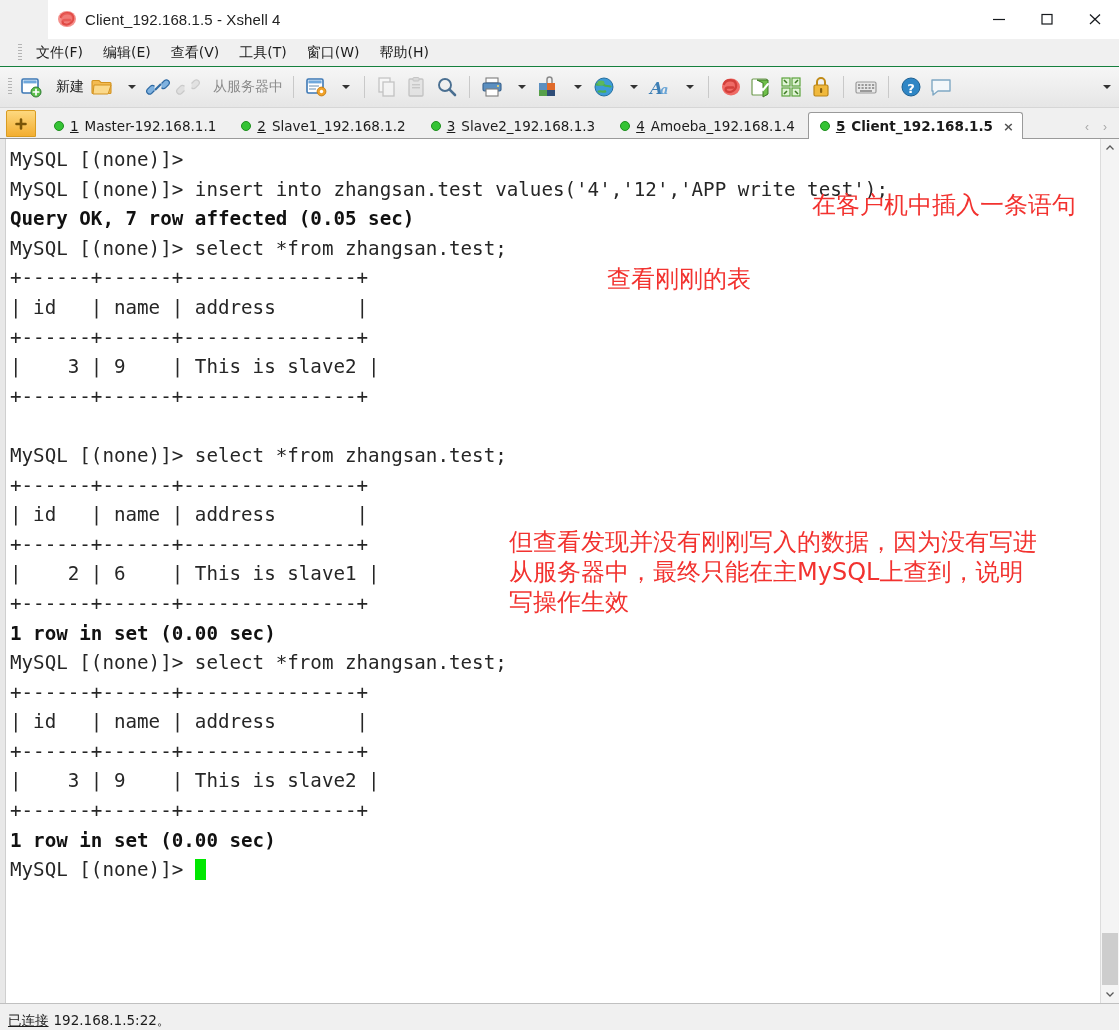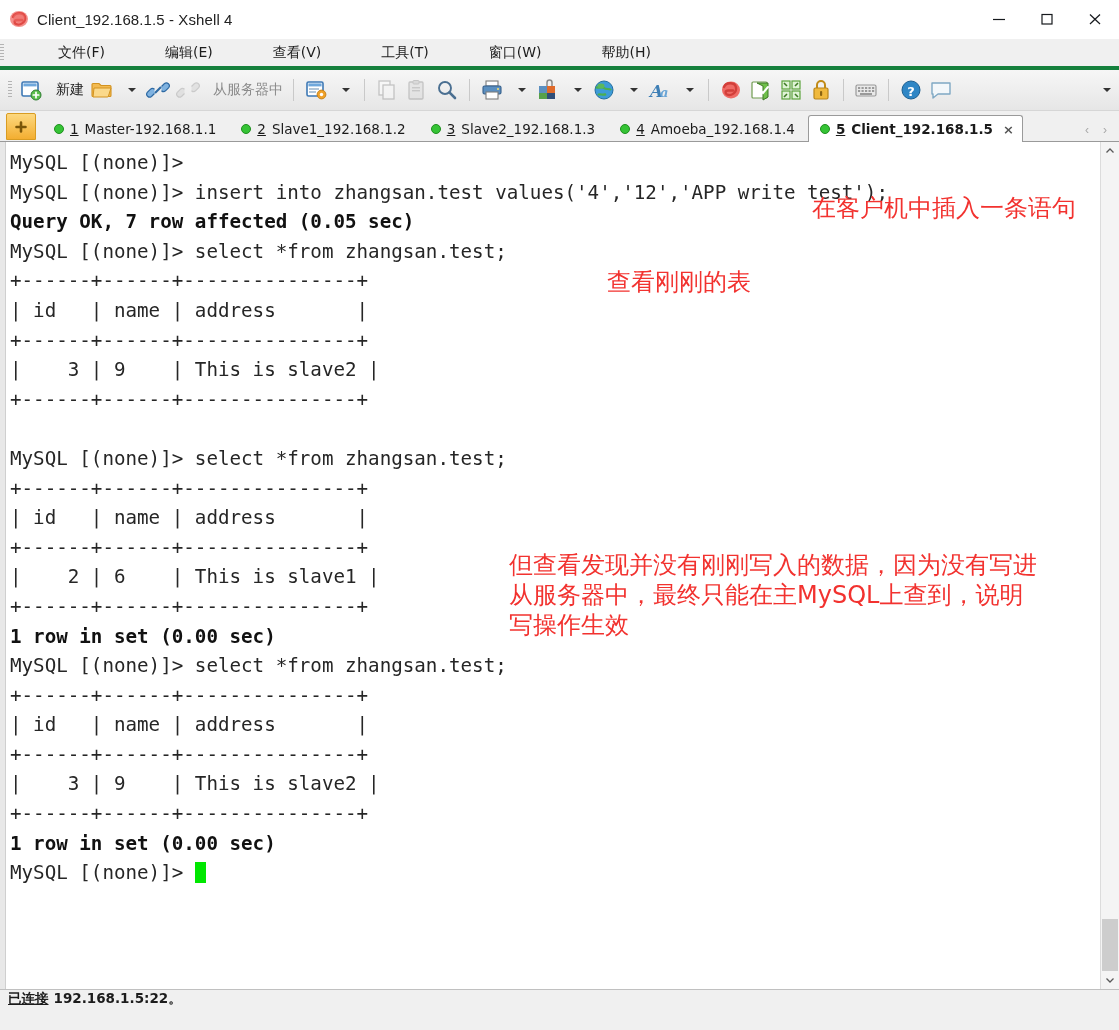--- a/index.html
+++ b/index.html
@@ -24,20 +24,21 @@
   }
 
   
   .titlebar {
     height: 38px;
     background: #ffffff;
     display: flex;
     align-items: center;
     flex: 0 0 auto;
     border-bottom: 1px solid #ffffff;
+    margin-left: 48px;
   }
   .title-icon {
     width: 22px;
     height: 22px;
     margin-left: 8px;
     margin-right: 7px;
     position: relative;
     flex: 0 0 auto;
   }
   .title-text {
@@ -60,23 +61,23 @@
     background: #ffffff;
   }
   .win-btn svg { display: block; }
 
   
   .menubar {
     height: 27px;
     background: #f0f0f0;
     display: flex;
     align-items: center;
-    flex: 0 0 auto;
-    border-bottom: 4px solid #15803d;
-    gap: 40px;
+    padding-left: 18px;
+    flex: 0 0 auto;
+    border-bottom: 1px solid #15803d;
   }
   .menu-item {
     font-size: 14px;
     color: #1c1c1c;
     padding: 2px 10px;
     white-space: nowrap;
     font-family: "DejaVu Sans", sans-serif;
   }
   .grip {
     width: 4px;
@@ -245,21 +246,21 @@
   .anno {
     position: absolute;
     color: #f2322f;
     font-family: "DejaVu Sans", "Liberation Sans", sans-serif;
     font-size: 24px;
     line-height: 30px;
     white-space: pre;
   }
   #anno-1 { left: 806px; top: 51px; }
   #anno-2 { left: 601px; top: 125px; }
-  #anno-3 { left: 503px; top: 408px; }
+  #anno-3 { left: 503px; top: 388px; }
 
   
   .vscroll {
     width: 18px;
     flex: 0 0 auto;
     background: #f4f4f4;
     border-left: 1px solid #dcdcdc;
     display: flex;
     flex-direction: column;
     align-items: center;
@@ -274,30 +275,29 @@
   .vsb-thumb {
     position: absolute;
     left: 1px; right: 1px;
     bottom: 0px;
     height: 52px;
     background: #cdcdcd;
   }
 
   
   .statusbar {
-    height: 40px;
+    height: 26px;
     background: #f0f0f0;
     display: flex;
-    align-items: flex-start;
+    align-items: flex-end;
     flex: 0 0 auto;
     font-size: 13.5px;
     color: #1c1c1c;
     font-family: "DejaVu Sans", sans-serif;
     position: relative;
-    font-weight: bold;
   }
   .sb-left {
     display: flex;
     align-items: center;
     padding-left: 8px;
     white-space: nowrap;
   }
   .sb-left .conn { text-decoration: underline; }
   .sb-right {
     margin-left: auto;

